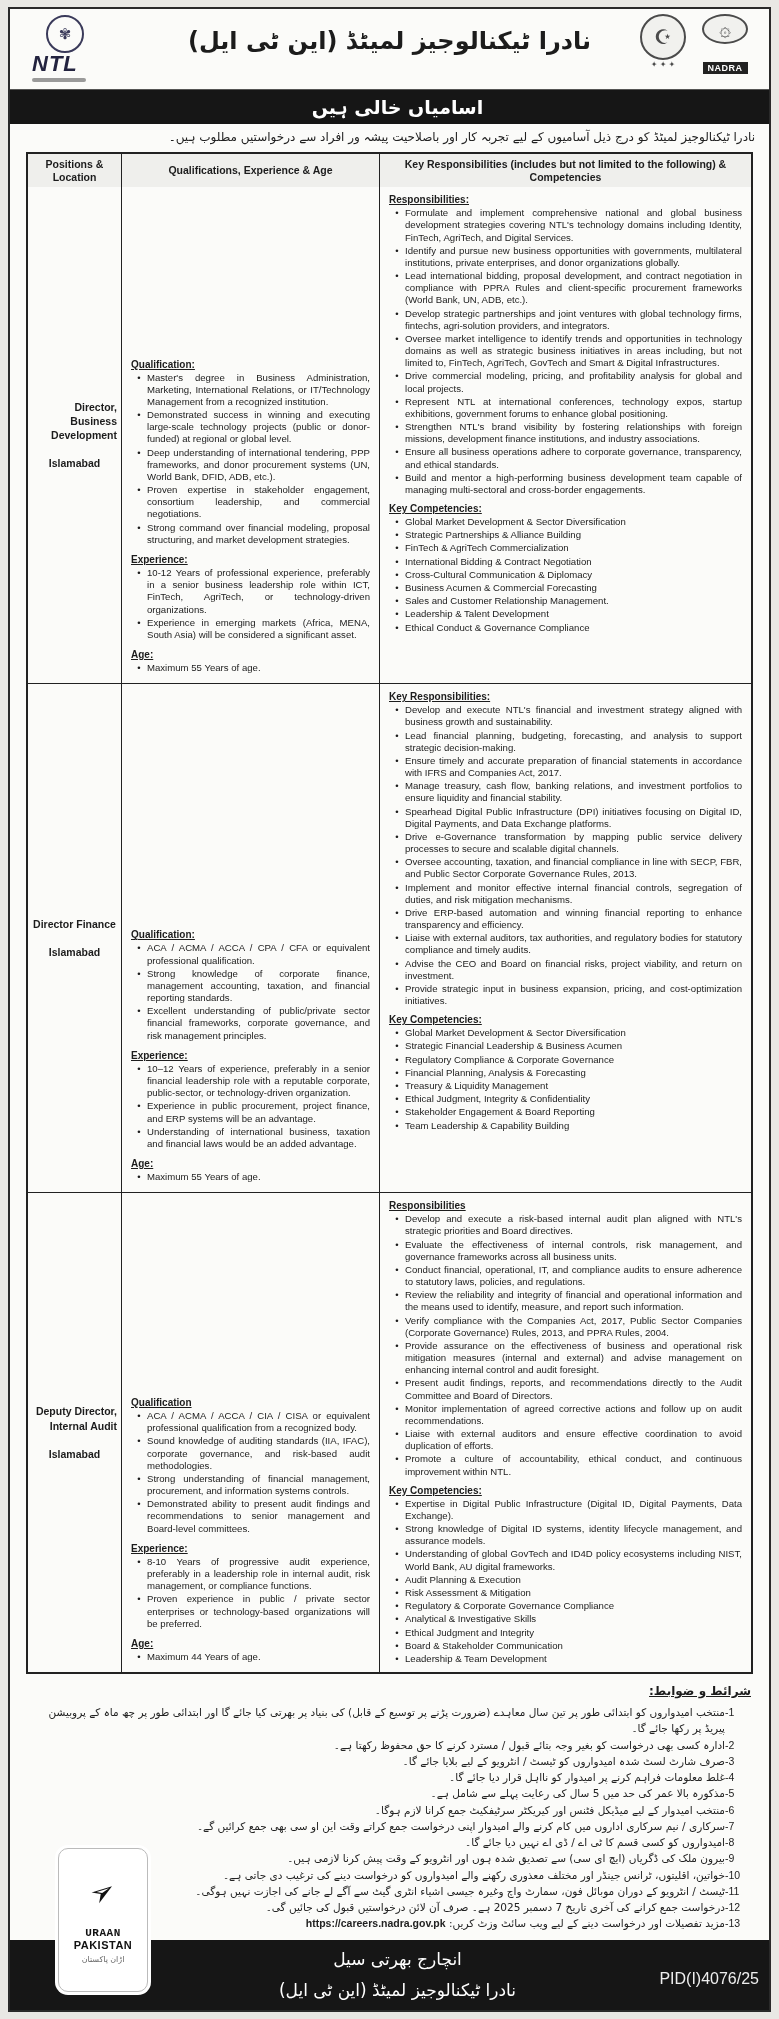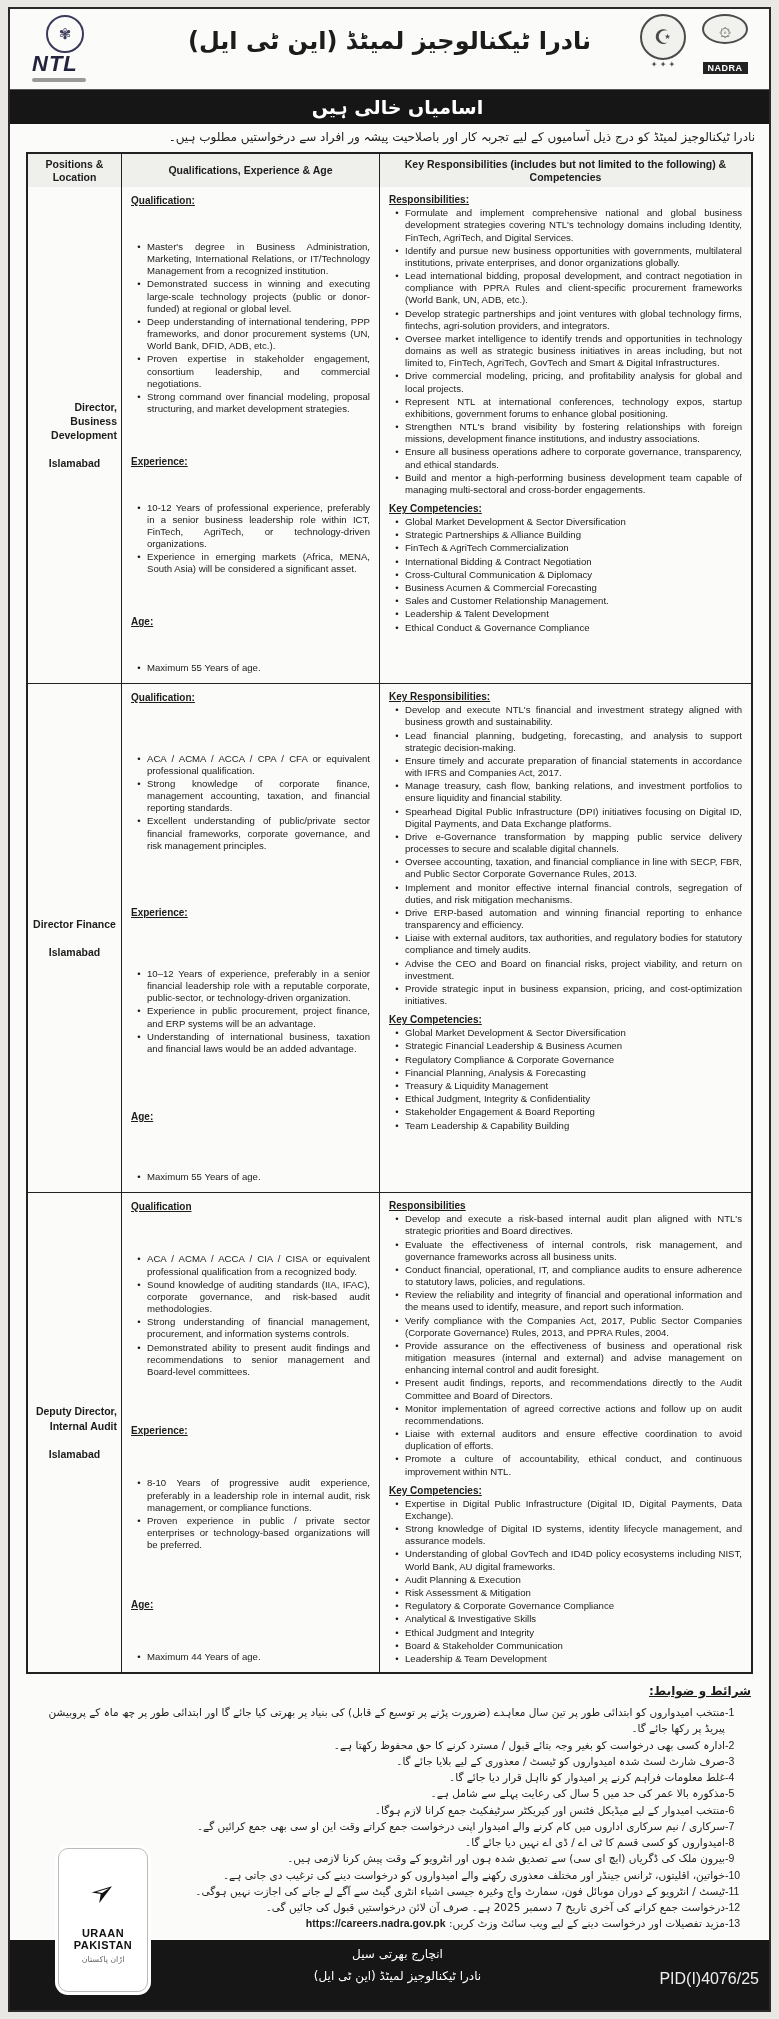--- a/index.html
+++ b/index.html
@@ -38,48 +38,48 @@
   .trow{display:grid;grid-template-columns:94px 258px 1fr;}
   .trow + .trow{border-top:1.5px solid #222;}
   .thead{background:#efefec;}
   .thead .cell{font-weight:bold;font-size:10.5px;text-align:center;display:flex;align-items:center;justify-content:center;
     padding:4px 6px;line-height:1.2;}
   .cell{border-right:1.5px solid #222;box-sizing:border-box;}
   .cell:last-child{border-right:none;}
   .pos-cell{display:flex;flex-direction:column;justify-content:center;align-items:center;text-align:right;
     font-weight:bold;font-size:10.5px;padding:6px 4px;line-height:1.35;}
   .pos-loc{margin-top:14px;}
-  .mid-cell{display:flex;flex-direction:column;justify-content:space-between;padding:8px 9px;}
+  .mid-cell{display:flex;flex-direction:column;justify-content:flex-end;padding:8px 9px;}
   .resp-cell{padding:7px 9px 6px 9px;}
   .sec-h{font-weight:bold;text-decoration:underline;font-size:10px;margin:7px 0 2px 0;}
   .sec-h:first-child{margin-top:0;}
   .blist{margin:0;padding:0;list-style:none;}
   .blist li{display:flex;font-size:9.6px;line-height:1.27;text-align:justify;margin:0 0 1px 0;}
   .blist li .b{width:16px;min-width:16px;text-align:center;}
   .blist li .t{flex:1;}
   .r1{min-height:496px;}
   .r2{min-height:508px;}
   .r3{min-height:452px;}
   
   .terms{direction:rtl;padding:10px 18px 4px 14px;font-family:"DejaVu Sans",sans-serif;}
   .terms-h{font-size:12px;font-weight:bold;text-decoration:underline;text-align:right;margin-bottom:6px;}
   .term{display:flex;direction:rtl;font-size:10.5px;line-height:1.55;color:#222;}
   .term .tnum{width:26px;min-width:26px;text-align:left;direction:ltr;font-family:"Liberation Sans",sans-serif;}
   .term .ttext{flex:1;text-align:right;padding-left:4px;}
   .term .url{direction:ltr;unicode-bidi:embed;font-family:"Liberation Sans",sans-serif;font-weight:bold;}
   
   .footer{position:absolute;left:0;right:0;bottom:0;height:70px;background:#161616;color:#fff;}
   .f-center{position:absolute;left:16px;right:0;top:4px;text-align:center;direction:rtl;
-    font-family:"DejaVu Sans",sans-serif;font-size:12px;line-height:1.8;}
+    font-family:"DejaVu Sans",sans-serif;font-size:17px;line-height:1.8;}
   .f-pid{position:absolute;right:10px;bottom:22px;font-size:16px;color:#eee;}
   .uraan{position:absolute;left:48px;bottom:18px;width:88px;height:142px;background:#fff;border:1px solid #bbb;
     border-radius:10px;display:flex;flex-direction:column;align-items:center;justify-content:center;color:#111;
     box-shadow:0 0 0 3px #fff;}
   .uraan .bird{font-size:30px;transform:rotate(-35deg);line-height:1;}
-  .uraan .u1{font-weight:bold;font-size:11px;margin-top:20px;letter-spacing:.5px;}
+  .uraan .u1{font-weight:bold;font-size:11px;margin-top:20px;letter-spacing:.5px;font-family:Liberation Mono, monospace;}
   .uraan .u2{font-weight:bold;font-size:11px;letter-spacing:.5px;}
   .uraan .u3{font-size:8px;color:#666;margin-top:4px;direction:rtl;}
 </style>
 </head>
 <body>
 
 <div class="page">
 
   <div class="hdr">
     <div class="ntl-logo">
@@ -519,21 +519,21 @@
         <div class="term">
           <span class="tnum">-1</span>
           <span class="ttext">منتخب امیدواروں کو ابتدائی طور پر تین سال معاہدے (ضرورت پڑنے پر توسیع کے قابل) کی بنیاد پر بھرتی کیا جائے گا اور ابتدائی طور پر چھ ماہ کے پروبیشن پیریڈ پر رکھا جائے گا۔ </span>
         </div>
         <div class="term">
           <span class="tnum">-2</span>
           <span class="ttext">ادارہ کسی بھی درخواست کو بغیر وجہ بتائے قبول / مسترد کرنے کا حق محفوظ رکھتا ہے۔ </span>
         </div>
         <div class="term">
           <span class="tnum">-3</span>
-          <span class="ttext">صرف شارٹ لسٹ شدہ امیدواروں کو ٹیسٹ / معذوری کے لیے بلایا جائے گا۔ </span>
+          <span class="ttext">صرف شارٹ لسٹ شدہ امیدواروں کو ٹیسٹ / انٹرویو کے لیے بلایا جائے گا۔ </span>
         </div>
         <div class="term">
           <span class="tnum">-4</span>
           <span class="ttext">غلط معلومات فراہم کرنے پر امیدوار کو نااہل قرار دیا جائے گا۔ </span>
         </div>
         <div class="term">
           <span class="tnum">-5</span>
           <span class="ttext">مذکورہ بالا عمر کی حد میں 5 سال کی رعایت پہلے سے شامل ہے۔ </span>
         </div>
         <div class="term">

